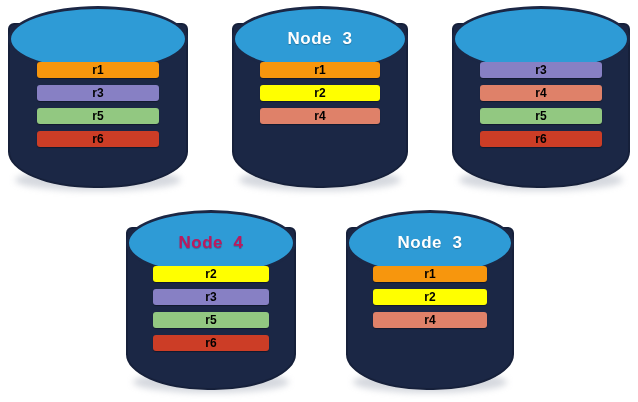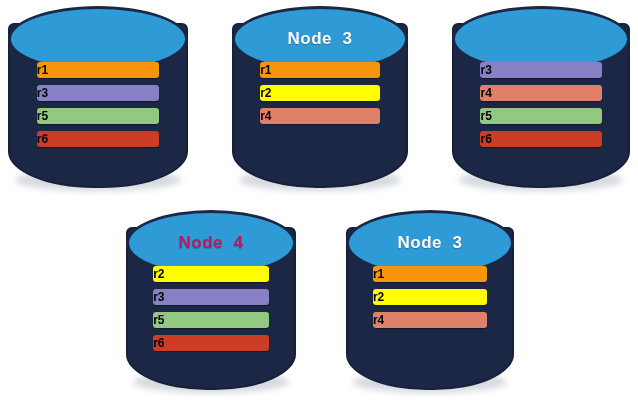--- a/index.html
+++ b/index.html
@@ -100,21 +100,21 @@
     z-index: 5;
     padding: 0 16%;
     box-sizing: border-box;
   }
 
   .bar {
     height: 16px;
     line-height: 16px;
     border-radius: 3px;
     margin-bottom: 7px;
-    text-align: left;
+    text-align: center;
     color: #000000;
     font-weight: bold;
     font-size: 12px;
     box-shadow: 0 1px 1px rgba(0,0,0,0.35);
   }
   .bar:last-child { margin-bottom: 0; }
 </style>
 </head>
 <body>
 

